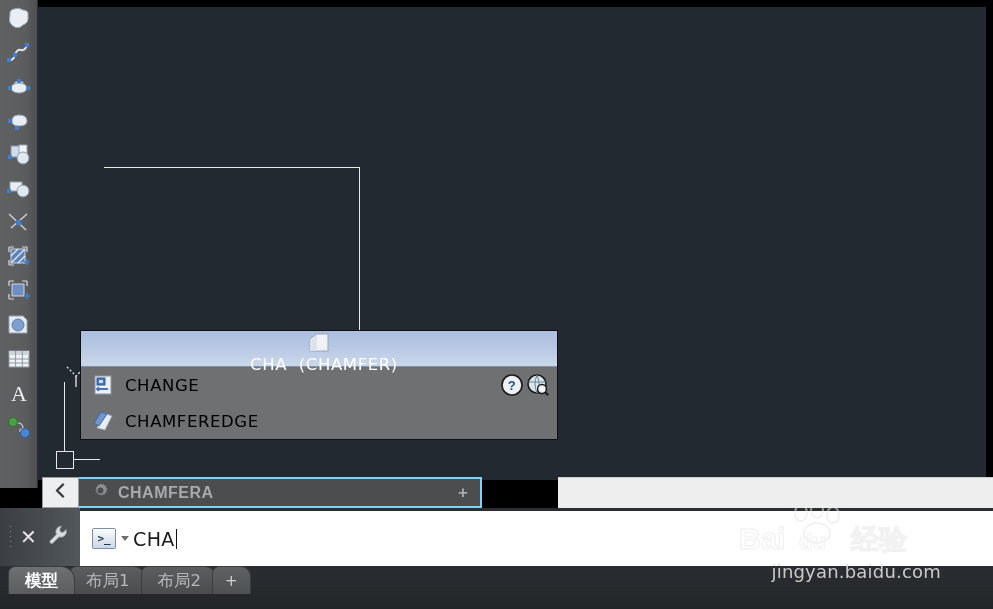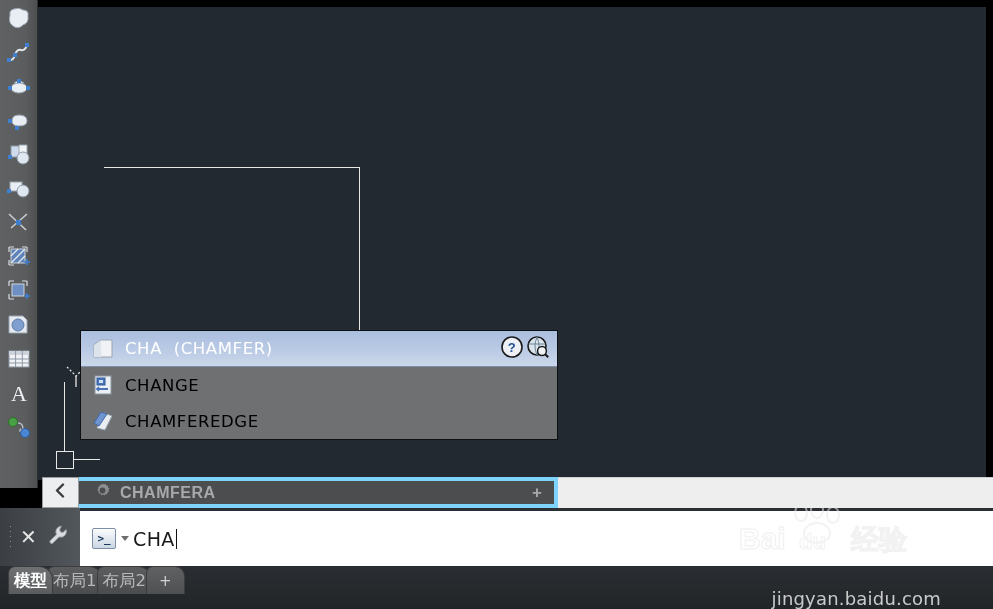--- a/index.html
+++ b/index.html
@@ -52,30 +52,31 @@
     height:36px;display:flex;align-items:center;
     padding-left:10px;box-sizing:border-box;
     color:#000000;font-size:16.5px;letter-spacing:.6px;
     font-family:"DejaVu Sans", sans-serif;
   }
   .ac-row.sel{
     background:linear-gradient(to bottom,#aabede 0%,#b7c8e4 45%,#cbd8ea 100%);
     color:#ffffff;
     border-bottom:1px solid #7f90ad;
     position:relative;
+    flex-direction:column;
   }
   .ac-ico{width:24px;height:24px;margin-right:10px;flex:0 0 24px;
     display:flex;align-items:center;justify-content:center;}
   .ac-lbl{white-space:pre;}
   .ac-right{margin-left:auto;display:flex;align-items:center;gap:4px;padding-right:8px;}
 
   
-  #cha-strip{position:absolute;left:42px;top:477px;width:516px;height:31px;
+  #cha-strip{position:absolute;left:42px;top:477px;width:440px;height:31px;
     display:flex;align-items:center;background:#4b4d4f;
-    border:4px solid #7dd3fc;box-sizing:border-box;z-index:25;}
+    border:2px solid #7dd3fc;box-sizing:border-box;z-index:25;}
   #back-btn{position:absolute;left:42px;top:477px;width:37px;height:31px;
     background:#edeeef;border:1px solid #9a9c9e;box-sizing:border-box;
     display:flex;align-items:center;justify-content:center;z-index:26;}
   #cha-label{margin-left:48px;display:flex;align-items:center;gap:9px;
     color:#a7a9ab;font-size:16px;font-weight:bold;letter-spacing:.5px;}
   #cha-plus{margin-left:auto;margin-right:12px;color:#a7a9ab;font-size:17px;font-weight:bold;}
   #white-strip{position:absolute;left:558px;top:477px;width:435px;height:31px;
     background:#eeeeef;border-top:1px solid #cfcfd0;box-sizing:border-box;z-index:24;}
 
   
@@ -101,40 +102,40 @@
   #cmd-text{margin-left:4px;color:#1a1a1a;font-size:19px;letter-spacing:.4px;
     font-family:"DejaVu Sans", sans-serif;position:relative;}
   #caret{display:inline-block;width:1.5px;height:20px;background:#111;
     vertical-align:-3px;margin-left:1px;}
 
   
   #tabbar{position:absolute;left:0;top:566px;width:993px;height:43px;
     background:linear-gradient(to bottom,#2a2e32 0%,#222528 100%);}
   #tabs{position:absolute;left:8px;top:0;display:flex;align-items:flex-start;height:30px;}
   .tab{
-    height:28px;padding:0 5px;margin-right:-6px;
+    height:28px;padding:0 16px;margin-right:-6px;
     display:flex;align-items:center;justify-content:center;
     color:#b6b8ba;font-size:16.5px;
     background:linear-gradient(to bottom,#5b5d5f,#4a4c4e);
     border-radius:7px 14px 0 0;
     border:1px solid #3a3c3e;border-bottom:none;box-sizing:border-box;
     font-family:"DejaVu Sans", sans-serif;
   }
   .tab.active{
     color:#ffffff;font-weight:bold;
     background:linear-gradient(to bottom,#6e7072,#5a5c5e);
     z-index:5;
   }
   .tab.plus{padding:0 12px;font-size:15px;color:#cfd1d3;border-radius:7px 10px 0 0;
     background:linear-gradient(to bottom,#5f6163,#4e5052);}
 
   
   #wm{position:absolute;right:10px;bottom:44px;width:250px;height:62px;
     opacity:.55;pointer-events:none;}
-  #wm-text{position:absolute;right:52px;bottom:0;color:#dcdcdc;font-size:18px;
+  #wm-text{position:absolute;right:52px;bottom:27px;color:#dcdcdc;font-size:18px;
     font-family:"DejaVu Sans", sans-serif;letter-spacing:.2px;opacity:.9;}
 </style>
 </head>
 <body>
 
 <div id="app">
 
   <div id="canvas">
     <div class="geom-h" style="left:66px;top:160px;width:256px;"></div>
     <div class="geom-v" style="left:321px;top:160px;height:190px;"></div>

